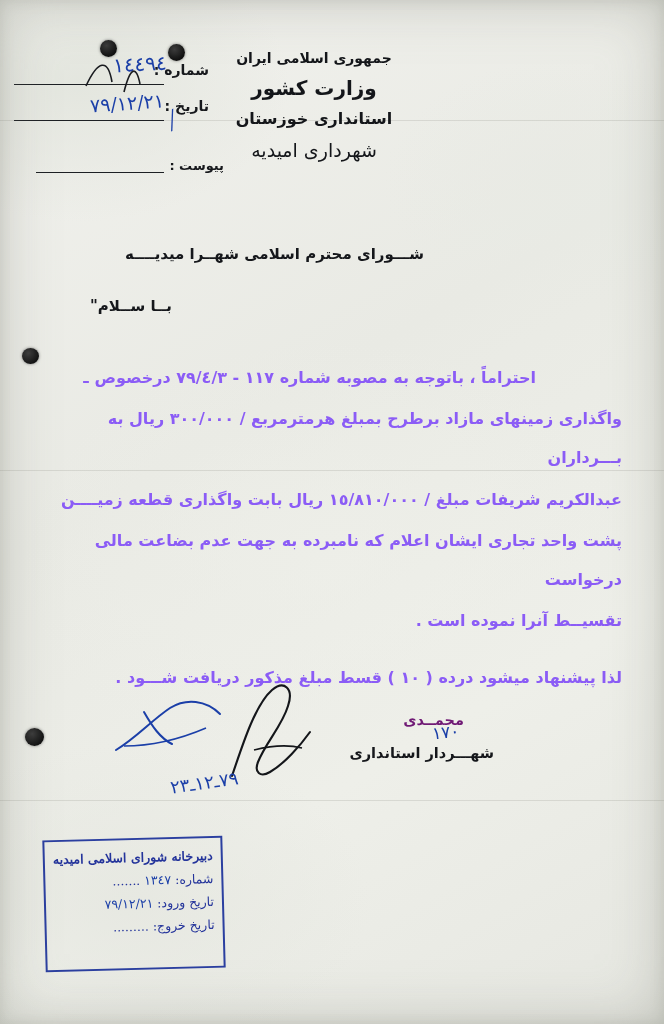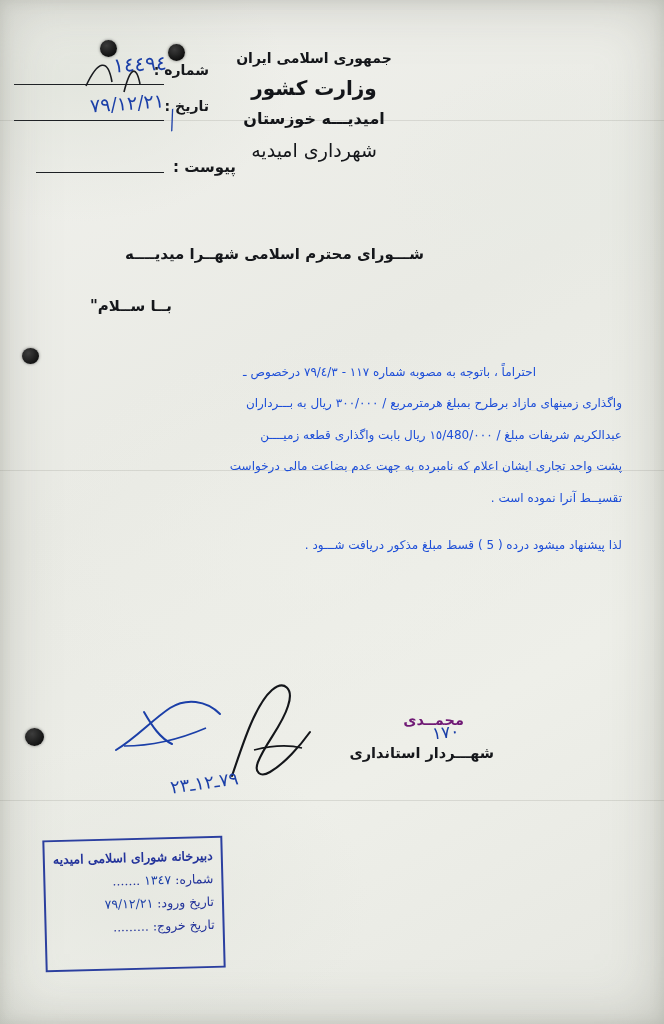--- a/index.html
+++ b/index.html
@@ -72,21 +72,21 @@
 
   
   .field {
     position: absolute;
     color: #16181c;
     font-size: 14px;
     font-weight: bold;
   }
   .f-shomare { top: 62px; right: 455px; }
   .f-tarikh  { top: 98px; right: 455px; }
-  .f-peyvast { top: 158px; right: 428px; font-size: 15px; text-align: center; }
+  .f-peyvast { top: 158px; right: 440px; font-size: 13px; text-align: center; }
 
   .rule {
     position: absolute;
     height: 0;
     border-top: 1.4px solid #1d2024;
   }
   .r1 { top: 84px; right: 500px; width: 150px; }
   .r2 { top: 120px; right: 500px; width: 150px; }
   .r3 { top: 172px; right: 500px; width: 128px; }
 
@@ -133,23 +133,23 @@
     color: #15171b;
     letter-spacing: 2px;
     font-weight: bold;
   }
 
   .body {
     position: absolute;
     top: 358px;
     right: 42px;
     left: 42px;
-    color: #1d4ed8;
-    font-size: 12px;
-    font-weight: normal;
+    color: #8b5cf6;
+    font-size: 16px;
+    font-weight: bold;
     line-height: 2.45;
     letter-spacing: 1.1px;
   }
   .body p { margin: 0 0 2px 0; }
   .p-indent-1 { padding-right: 86px; }
   .p-gap { margin-top: 18px !important; }
 
   
   .sig-name {
     position: absolute;
@@ -239,21 +239,21 @@
   <div class="streak" style="top:800px"></div>
 
   <div class="hole" style="top:44px;  right:479px; width:17px; height:17px;"></div>
   <div class="hole" style="top:40px;  left:100px;  width:17px; height:17px;"></div>
   <div class="hole" style="top:348px; right:625px; width:17px; height:16px;"></div>
   <div class="hole" style="top:728px; right:620px; width:19px; height:18px;"></div>
 
   <div class="letterhead">
     <div class="lh-1">جمهوری اسلامی ایران</div>
     <div class="lh-2">وزارت کشور</div>
-    <div class="lh-3">امیدیـــه خوزستان</div>
+    <div class="lh-3">استانداری خوزستان</div>
     <div class="lh-4">شهرداری امیدیه</div>
   </div>
   <div class="dotline">......................................</div>
 
   <div class="field f-shomare">شماره :</div>
   <div class="field f-tarikh">تاریخ :</div>
   <div class="field f-peyvast">پیوست :</div>
 
   <div class="rule r1"></div>
   <div class="rule r2"></div>
@@ -267,24 +267,24 @@
     <path d="M8 34 C 20 8, 30 6, 34 30" stroke="#1a1c20" stroke-width="1.6" fill="none"></path>
     <path d="M46 40 C 52 16, 58 12, 62 32" stroke="#1a1c20" stroke-width="1.6" fill="none"></path>
   </svg>
 
   <div class="addressee">شـــورای محترم اسلامی شهــرا میدیــــه</div>
   <div class="salam">بــا ســلام"</div>
 
   <div class="body">
     <p class="p-indent-1">احتراماً ،   باتوجه به مصوبه شماره  ١١٧ - ٧٩/٤/٣ درخصوص ـ</p>
     <p>واگذاری زمینهای مازاد برطرح بمبلغ هرمترمربع / ٣٠٠/٠٠٠ ریال به بـــرداران</p>
-    <p>عبدالکریم شریفات مبلغ / ١٥/480/٠٠٠ ریال بابت واگذاری قطعه زمیــــن</p>
+    <p>عبدالکریم شریفات مبلغ / ١٥/٨١٠/٠٠٠ ریال بابت واگذاری قطعه زمیــــن</p>
     <p>پشت واحد تجاری ایشان اعلام که نامبرده به جهت عدم بضاعت مالی درخواست</p>
     <p>تقسیــط آنرا نموده است .</p>
-    <p class="p-gap">لذا پیشنهاد میشود درده ( 5 ) قسط مبلغ مذکور دریافت شـــود .</p>
+    <p class="p-gap">لذا پیشنهاد میشود درده ( ١٠ ) قسط مبلغ مذکور دریافت شـــود .</p>
   </div>
 
   <div class="sig-name">محمــدی</div>
   <div class="sig-title">شهـــردار استانداری</div>
 
   <svg class="sig-scribble" viewBox="0 0 120 110">
     <path d="M18 100 C 30 64, 42 28, 58 14 C 70 4, 80 12, 74 30 C 68 50, 52 66, 44 86 C 40 96, 46 102, 56 96 C 70 88, 86 70, 96 56" stroke="#14161a" stroke-width="2.1" fill="none" stroke-linecap="round"></path>
     <path d="M40 74 C 56 70, 72 68, 88 72" stroke="#14161a" stroke-width="1.6" fill="none"></path>
   </svg>
 

